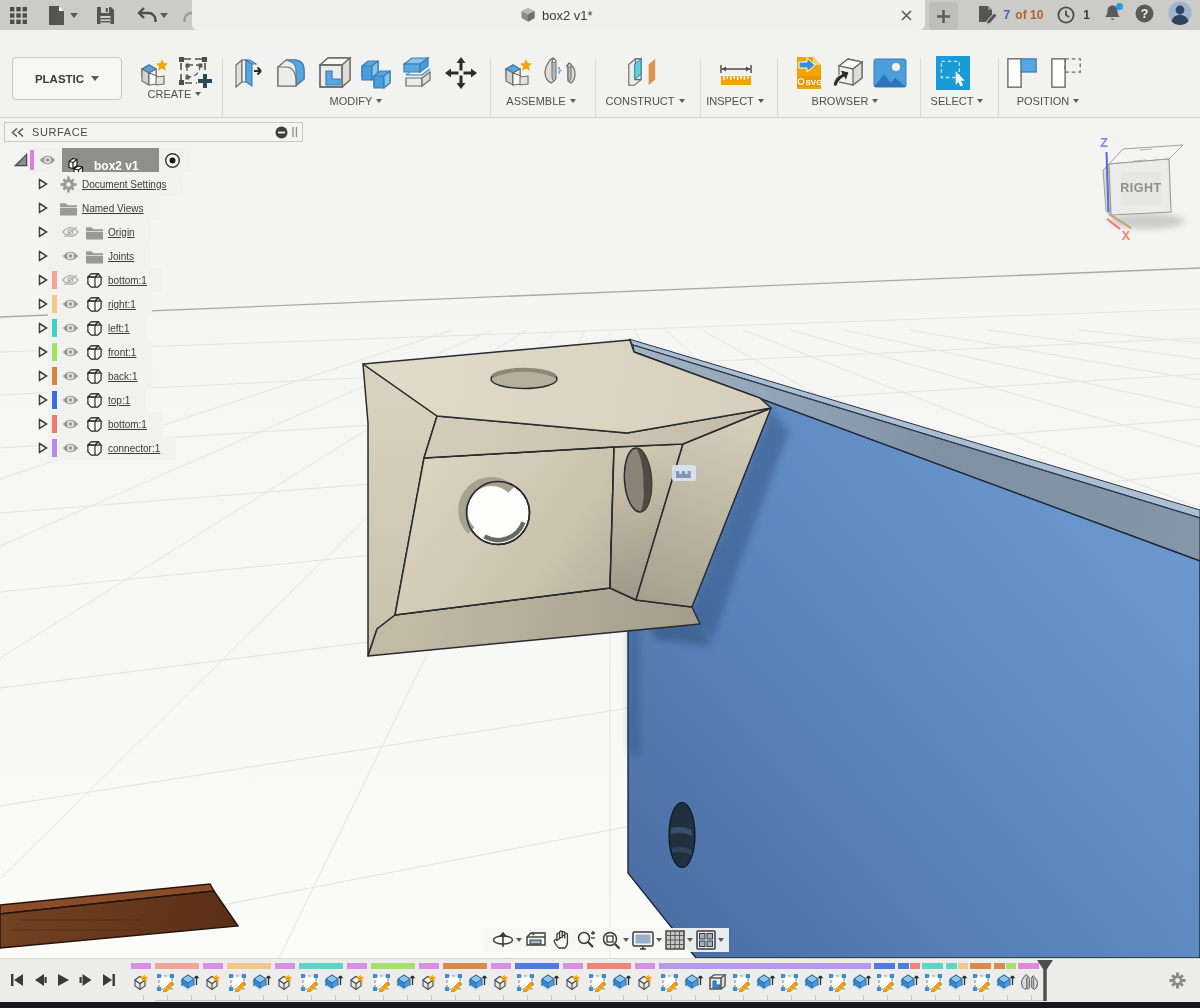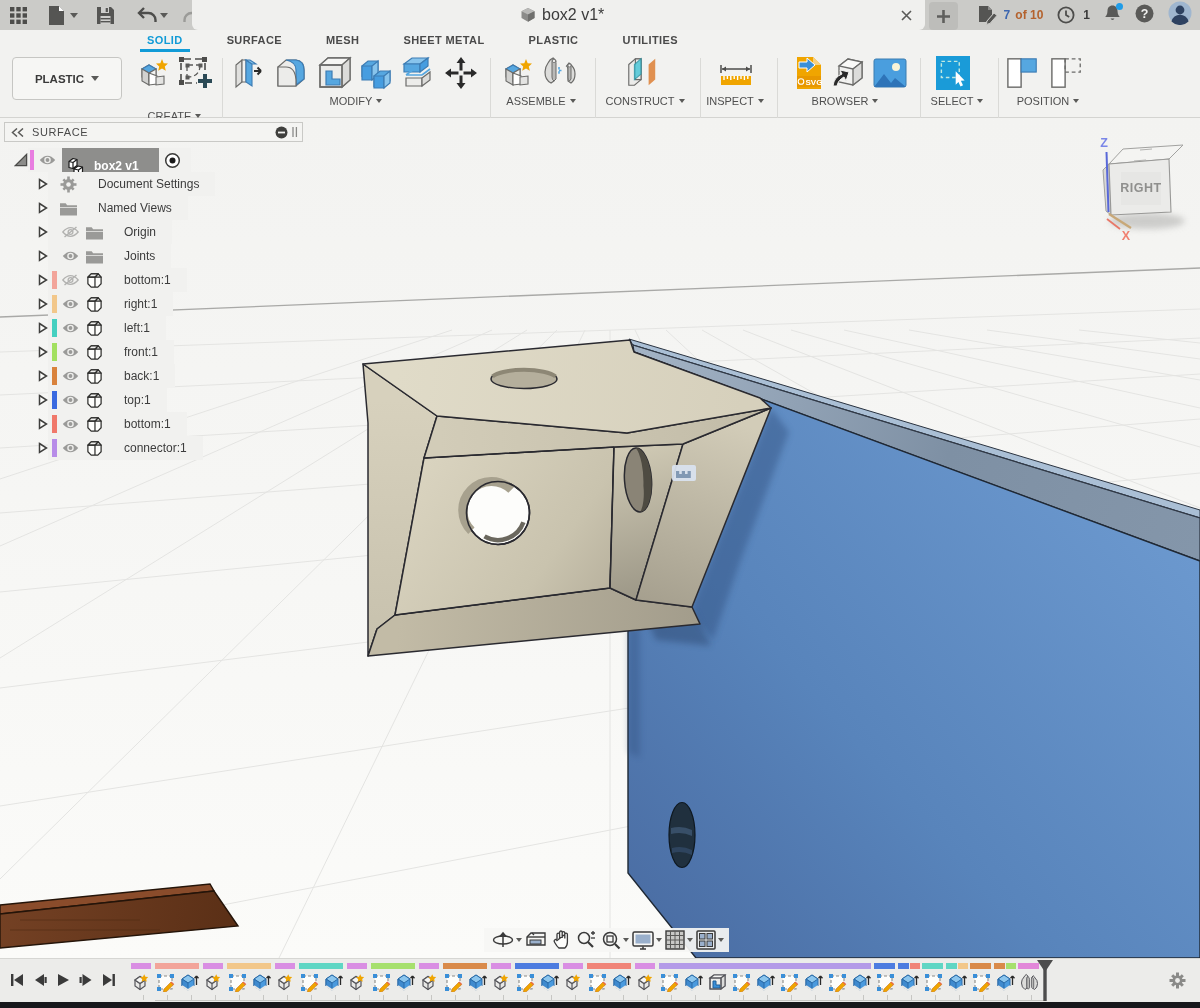--- a/index.html
+++ b/index.html
@@ -4,21 +4,21 @@
 <style>
 * { margin:0; padding:0; box-sizing:border-box; }
 html,body { width:1200px; height:1008px; overflow:hidden; font-family:"Liberation Sans",sans-serif; }
 #app { position:relative; width:1200px; height:1008px; background:#f2f2f0; }
 
 
 .titlebar { position:absolute; left:0; top:0; width:1200px; height:30px; background:#cbcbc8; }
 .tb-left { position:absolute; left:0; top:0; height:30px; display:flex; align-items:center; }
 .tb-btn { display:flex; align-items:center; justify-content:center; height:30px; }
 .doc-tab { position:absolute; left:192px; top:0; width:733px; height:30px; background:#f0f0ee; border-radius:0 0 6px 6px; display:flex; align-items:center; }
-.doc-tab-title { position:absolute; left:328px; top:0; height:30px; display:flex; align-items:center; gap:6px; font-size:16px; color:#3c3c3c; }
+.doc-tab-title { position:absolute; left:328px; top:0; height:30px; display:flex; align-items:center; gap:6px; font-size:13px; color:#3c3c3c; }
 .tab-close { position:absolute; right:8px; top:4px; width:22px; height:22px; display:flex; align-items:center; justify-content:center; }
 .tab-new { position:absolute; left:929px; top:2px; width:29px; height:28px; background:#bdbdba; border-radius:4px; display:flex; align-items:center; justify-content:center; }
 .tb-right { position:absolute; right:8px; top:0; height:30px; display:flex; align-items:center; gap:14px; }
 .ver-ind { display:flex; align-items:center; gap:5px; font-size:12px; font-weight:bold; }
 .ver-cur { color:#3c66b0; }
 .ver-of  { color:#b4622d; }
 .job-count { font-size:12px; color:#3a3a3a; font-weight:bold; margin-left:3px; }
 
 
 .ribbon { position:absolute; left:0; top:30px; width:1200px; height:88px; background:#f2f2f0; border-bottom:1px solid #d4d4d1; }
@@ -44,21 +44,21 @@
 .btree { position:absolute; left:0; top:26px; }
 .brow { height:24px; display:flex; align-items:center; }
 .brow .strip { display:flex; align-items:center; height:24px; background:#f1f1ef; padding-right:16px; }
 .brow-root .strip { padding-right:10px; }
 .tri { margin-left:38px; width:10px; height:12px; flex:0 0 auto; }
 .brow-root .tri { margin-left:14px; width:14px; height:14px; }
 .cbar { width:5px; height:18px; margin-left:4px; flex:0 0 auto; }
 .brow-root .cbar { margin-left:10px; width:4px; height:20px; }
 .beye { width:17px; height:12px; margin-left:5px; flex:0 0 auto; }
 .bicon { width:17px; height:17px; margin-left:7px; flex:0 0 auto; }
-.blabel { margin-left:21px; font-size:12px; color:#3c3c3c; white-space:nowrap; }
+.blabel { margin-left:5px; font-size:10px; color:#3c3c3c; white-space:nowrap;text-decoration:underline; }
 .brow.gear .bicon, .brow.folder0 .bicon { margin-left:12px; }
 .strip:not(.hidden-eye) .eye-off { display:none; }
 .root-sel { display:flex; align-items:center; height:24px; background:#8e8e8c; padding:12px 6px 0 4px; margin-left:6px; }
 .root-label { color:#ffffff; font-size:12px; font-weight:bold; margin-left:8px; margin-right:14px; }
 
 
 .comments { position:absolute; left:4px; top:928px; width:296px; height:24px; background:#f4f4f2; border:1px solid #c9c9c6; display:flex; align-items:center; font-size:11px; letter-spacing:.6px; color:#4a4a4a; }
 .comments .c-title { margin-left:20px; }
 .navbar { position:absolute; left:484px; top:928px; height:24px; background:rgba(246,246,244,.92); display:flex; align-items:center; padding:0 5px; }
 .nav-item { display:flex; align-items:center; justify-content:center; height:24px; padding:0 2.5px; }
@@ -192,29 +192,20 @@
       <svg width="24" height="24" viewBox="0 0 24 24">
             <circle cx="12" cy="12" r="11.5" fill="#9fb6cf"></circle>
             <circle cx="12" cy="9" r="4.4" fill="#2e4261"></circle>
             <path d="M3.5 20.5 a8.7 8.7 0 0 1 17 0 a12 12 0 0 1 -17 0 z" fill="#2e4261"></path>
           </svg>
     </div>
   </div>
 </div>
 
 <div class="ribbon">
-  <div class="rtabs">
-
-  <div class="rtab active"><span>SOLID</span></div>
-        <div class="rtab"><span>SURFACE</span></div>
-        <div class="rtab"><span>MESH</span></div>
-        <div class="rtab"><span>SHEET METAL</span></div>
-        <div class="rtab"><span>PLASTIC</span></div>
-        <div class="rtab"><span>UTILITIES</span></div>
-      </div>
 
   <div class="design-btn">
     <span>PLASTIC</span>
         <span class="caret"></span>
   </div>
 
   <div class="rtool" style="left:137px">
     <svg width="32" height="32" viewBox="0 0 32 32">
       <path d="M4 12 l7 -4 7 4 v8 h-14 z" fill="#e8e8e6" stroke="#6b6b69" stroke-width="1.1"></path>
       <path d="M4 12 l7 -4 7 4 -7 4 z" fill="#56a7e0" stroke="#3c7cb4" stroke-width="1.1"></path>
@@ -239,21 +230,21 @@
             <path d="M10 9 h12 M9 10 v11 M22 9 q0 11 -11 12" stroke-dasharray="5 3"></path>
           </g>
       <g fill="#5a5a58">
             <rect x="7.5" y="7.5" width="4" height="4"></rect>
             <rect x="20.5" y="7.5" width="4" height="4"></rect>
             <rect x="7.5" y="19.5" width="4" height="4"></rect>
           </g>
       <path d="M25 18 v5 h-5 v4 h5 v5 h4 v-5 h5 v-4 h-5 v-5 z" fill="#2b4a56"></path>
     </svg>
   </div>
-  <div class="rgroup-label" style="left:137px;top:80px;width:75px">
+  <div class="rgroup-label" style="left:137px;top:58px;width:75px">
     <span>CREATE</span>
         <span class="caret sm"></span>
   </div>
   <div class="rsep" style="left:222px"></div>
 
   <div class="rtool" style="left:233px">
     <svg width="34" height="32" viewBox="0 0 34 32">
       <path d="M3 8 l6 -5 v22 l-6 5 z" fill="#e0e0de" stroke="#6b6b69" stroke-width="1.1"></path>
       <path d="M9 3 h4 v22 h-4 z" fill="#f2f2f0" stroke="#6b6b69" stroke-width="1.1"></path>
       <path d="M13 3 l6 4 v22 l-6 -4 z" fill="#56a7e0" stroke="#3c7cb4" stroke-width="1.1"></path>

